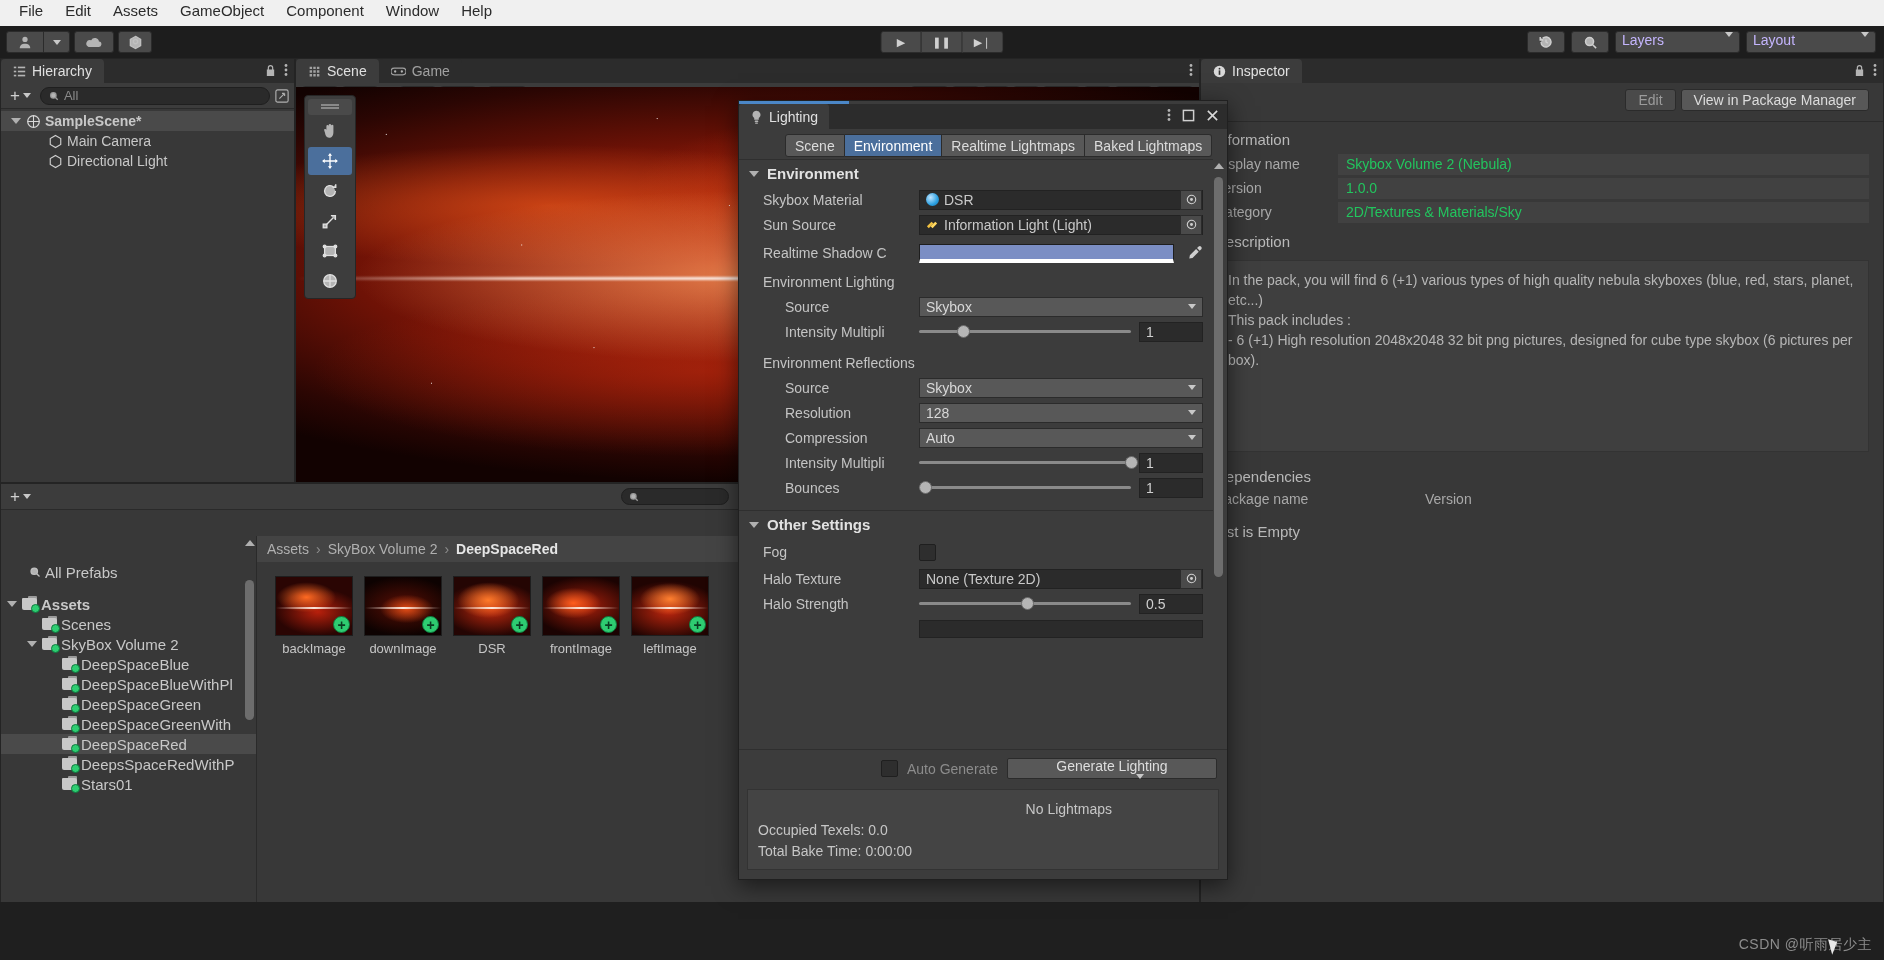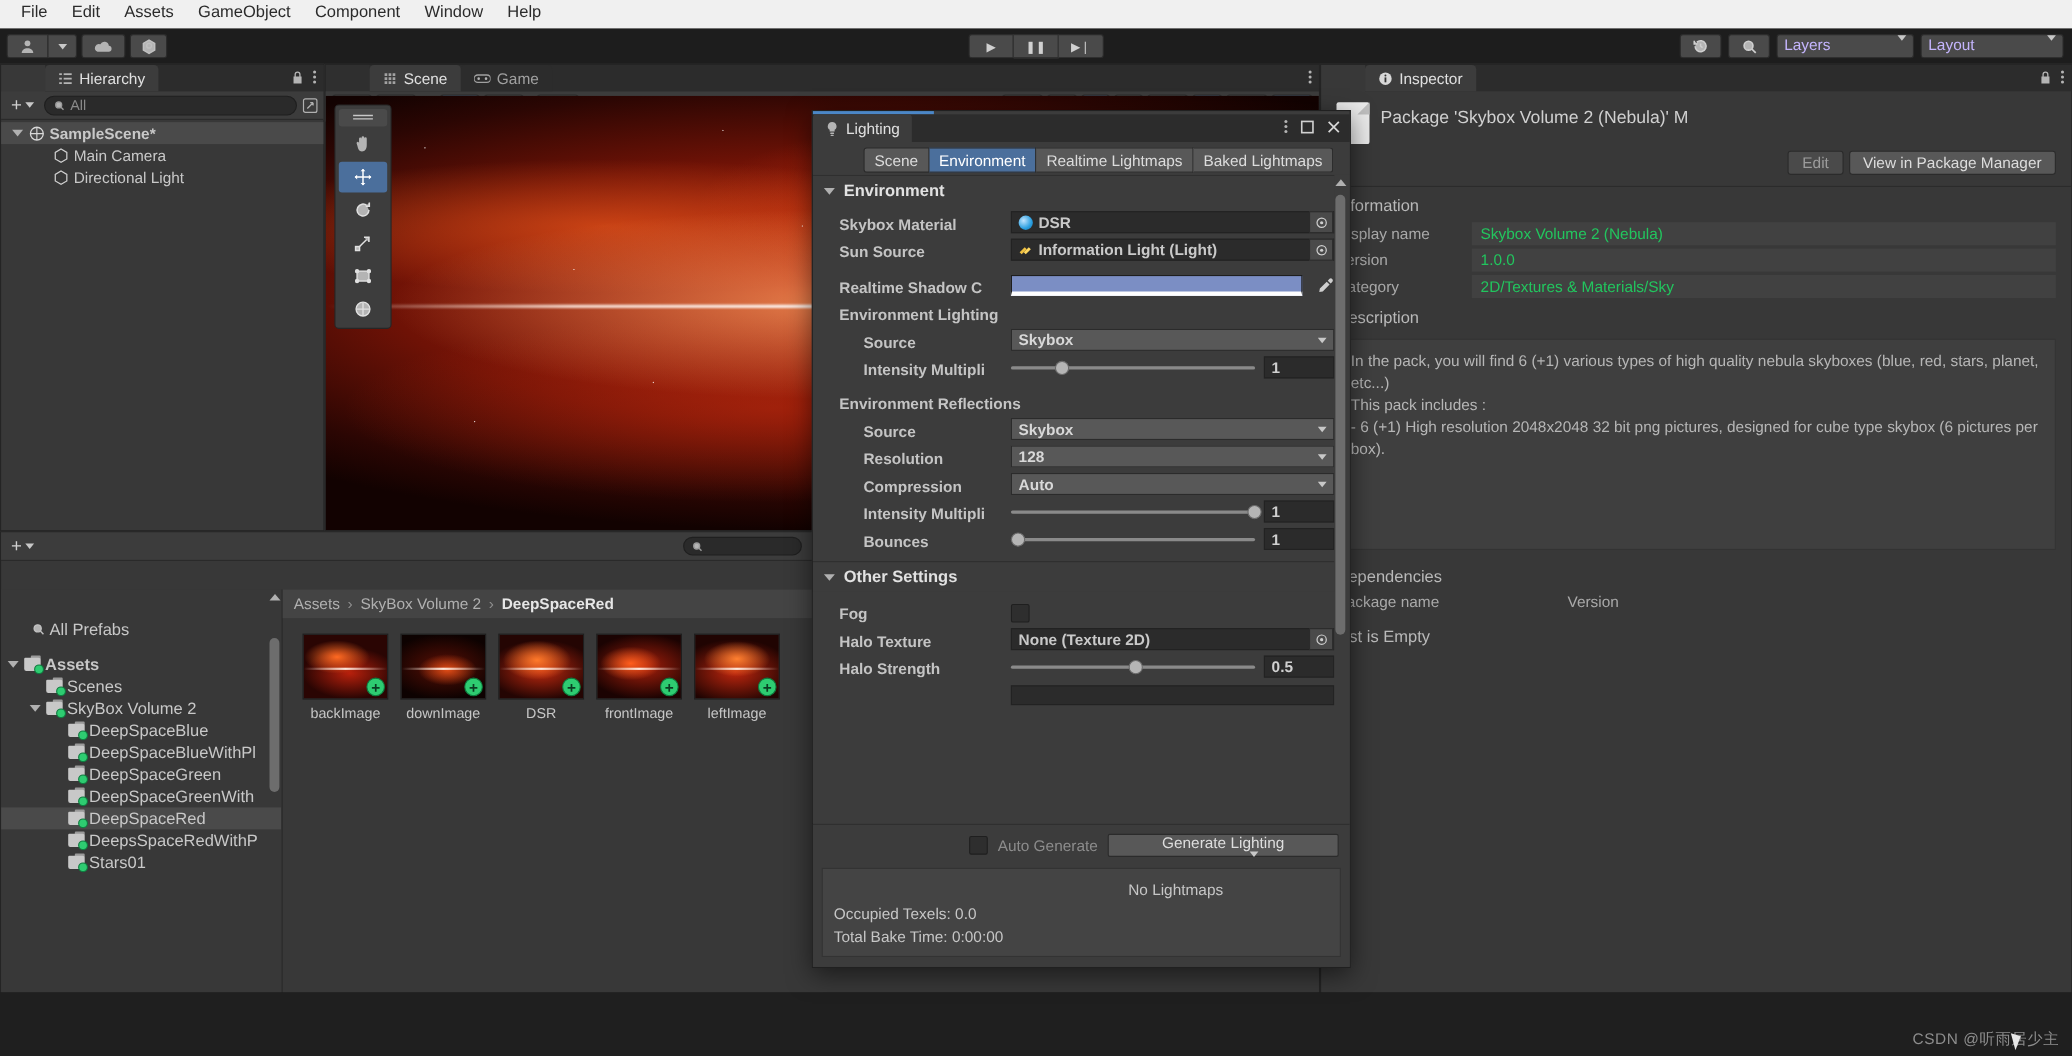--- a/index.html
+++ b/index.html
@@ -54,21 +54,20 @@
   
   .body-area{ position:absolute; top:58px; left:0; right:0; bottom:0; }
 
   .panel{
     position:absolute; background:#383838;
     border:1px solid #242424;
   }
   .tabbar{
     height:24px; background:#2c2c2c; display:flex; align-items:flex-end;
     position:relative;
-    margin-left:40px;
   }
   .tab{
     height:24px; padding:0 12px; display:flex; align-items:center; gap:6px;
     font-size:14px; color:#a0a0a0; background:#2c2c2c; cursor:default;
     border-top-left-radius:4px; border-top-right-radius:4px;
   }
   .tab.active{ background:#3c3c3c; color:#e0e0e0; }
   .tab-icons{ position:absolute; right:6px; top:4px; display:flex; gap:8px; align-items:center;}
   .ico{ fill:#b4b4b4; display:block; }
 
@@ -210,21 +209,21 @@
   .lw-subtabs{ height:30px; background:#3c3c3c; display:flex; align-items:center; padding:3px 46px 0 46px; gap:0;}
   .sbt{ height:23px; padding:0 9px; display:flex;align-items:center; font-size:14px; background:#585858;
         border:1px solid #2b2b2b; border-left:none; color:#dcdcdc; cursor:default; white-space:nowrap;}
   .sbt:first-child{ border-left:1px solid #2b2b2b; border-radius:3px 0 0 3px;}
   .sbt:last-child{ border-radius:0 3px 3px 0;}
   .sbt.active{ background:#4b6f9c; color:#fff; }
   .lw-scroll{ position:absolute; left:0; right:0; top:58px; bottom:130px; overflow:hidden; background:#3c3c3c;}
   .lw-inner{ position:absolute; left:0; right:14px; top:0; }
   .sect-head{ display:flex; align-items:center; gap:7px; height:28px; padding-left:10px;
               font-weight:bold; font-size:15px; color:#e2e2e2; background:#3c3c3c; border-top:1px solid #2f2f2f;}
-  .lrow{ display:flex; align-items:flex-end; height:25px; padding:0 0 0 24px; gap:6px;font-weight:bold;}
+  .lrow{ display:flex; align-items:center; height:25px; padding:0 10px 0 24px; gap:6px;}
   .llabel{ width:150px; font-size:14px; color:#c4c4c4; flex:none; white-space:nowrap; overflow:hidden;}
   .llabel.ind{ padding-left:22px; width:150px;}
   .lfield{ flex:1; height:20px; background:#2b2b2b; border:1px solid #222; display:flex; align-items:center;
            padding:0 6px; gap:5px; font-size:14px; color:#c9c9c9; position:relative;}
   .lselect{ flex:1; height:20px; background:#585858; border:1px solid #2b2b2b; display:flex; align-items:center;
             justify-content:space-between; padding:0 6px; font-size:14px; color:#d8d8d8;}
   .objdot{ width:13px;height:13px;border-radius:50%;background:radial-gradient(circle at 35% 35%, #bfe4ff 0%, #2a9fe0 60%, #1b6ea3 100%); flex:none;}
   .pickbtn{ position:absolute; right:0; top:-1px; width:22px; height:20px; background:#4a4a4a;
             border:1px solid #2b2b2b; display:flex;align-items:center;justify-content:center;}
   .colorfield{ flex:1; height:19px; background:#7b8ec4; border:1px solid #1e1e1e; border-bottom:4px solid #fff;}
@@ -731,24 +730,20 @@
               <path d="M3 6V4a3 3 0 0 1 6 0v2h1v7H2V6zm1.3 0h3.4V4a1.7 1.7 0 0 0-3.4 0z"></path>
             </svg>
           <svg class="ico" width="4" height="14" viewBox="0 0 4 14">
               <circle cx="2" cy="2.5" r="1.4"></circle>
               <circle cx="2" cy="7" r="1.4"></circle>
               <circle cx="2" cy="11.5" r="1.4"></circle>
             </svg>
         </div>
       </div>
       <div class="insp-body">
-        <div class="insp-header">
-          <div class="file-ic"></div>
-          <div class="insp-title">Package 'Skybox Volume 2 (Nebula)' M</div>
-        </div>
         <div class="insp-btns">
           <div class="ibtn dim">Edit</div>
           <div class="ibtn">View in Package Manager</div>
         </div>
         <div class="sep"></div>
         <div class="insp-sec">Information</div>
         <div id="insp-fields">
             <div class="irow">
               <div class="ilabel">Display name</div>
               <div class="ival">Skybox Volume 2 (Nebula)</div>

